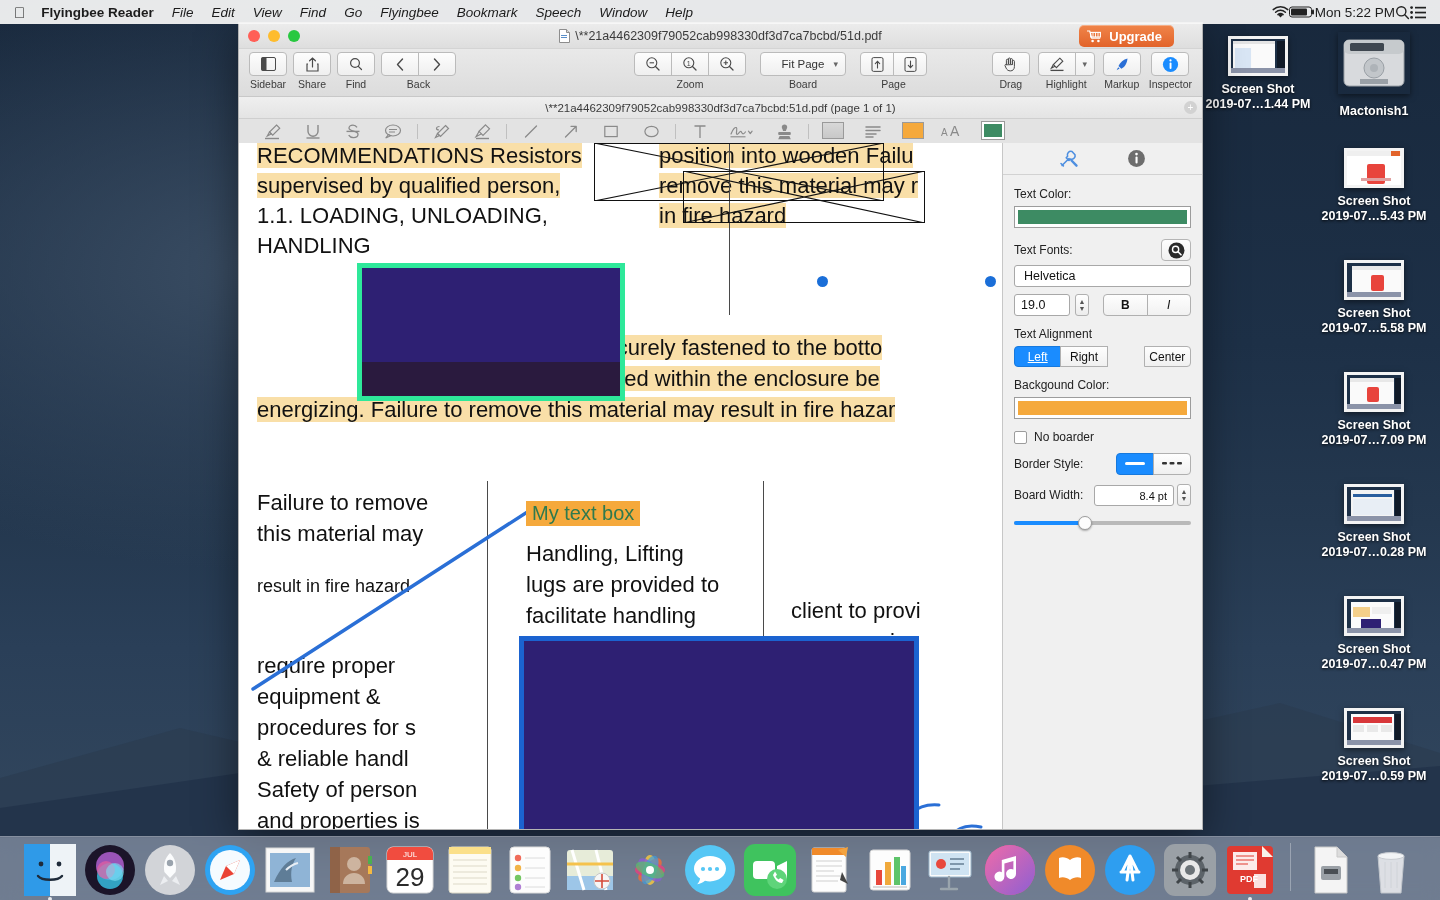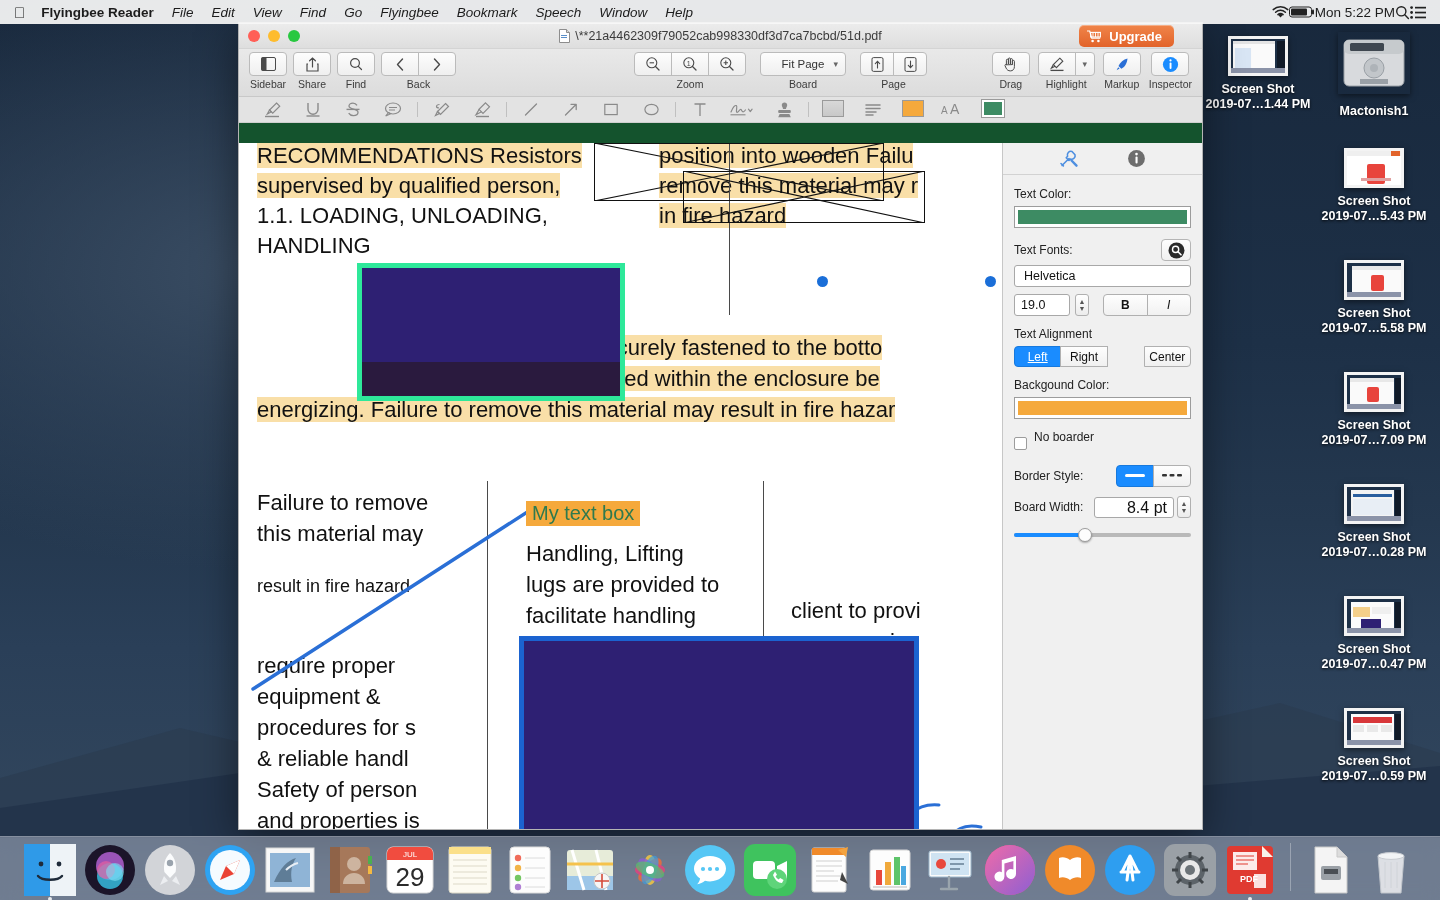--- a/index.html
+++ b/index.html
@@ -149,21 +149,21 @@
   .checkrow { display: flex; align-items: center; gap: 7px; margin-bottom: 9px; }
   .cbox { width: 13px; height: 13px; border: 1px solid #9c9c9c; border-radius: 2px; background: #fff; }
   .row2 { display: flex; align-items: center; margin-bottom: 9px; }
   .row2 .ilabel { margin-bottom: 0; flex: 0 0 auto; }
   .bstyle { display: flex; margin-left: auto; }
   .bs { width: 38px; height: 22px; border: 1px solid #b0b0b0; background: linear-gradient(#fefefe,#f0f0f0);
         display: flex; align-items: center; justify-content: center; font-size: 12px; color: #333; }
   .bs:first-child { border-radius: 4px 0 0 4px; } .bs:last-child { border-radius: 0 4px 4px 0; margin-left: -1px; }
   .bs.on { background: #1a8cff; border-color: #1779dd; color: #fff; }
   .widthfield { width: 80px; height: 21px; background:#fff; border:1px solid #a8a8a8; border-radius:3px;
-                font-size: 16px; color:#111; text-align: right; padding-right: 6px; line-height: 20px; margin-left: auto; }
+                font-size: 11px; color:#111; text-align: right; padding-right: 6px; line-height: 20px; margin-left: auto; }
   .slider { position: relative; height: 16px; margin-top: 5px; }
   .strack { position: absolute; left: 0; right: 0; top: 6px; height: 4px; border-radius: 2px; background: #b9b9b9; }
   .sfill { position: absolute; left: 0; top: 6px; height: 4px; border-radius: 2px; background: #1a8cff; width: 40%; }
   .sknob { position: absolute; top: 1px; left: calc(40% - 7px); width: 14px; height: 14px; border-radius: 50%;
            background: #fdfdfd; border: 1px solid #9d9d9d; box-shadow: 0 1px 2px rgba(0,0,0,.3); }
 
   
   .annobox { position: absolute; }
   .purple1 { left: 118px; top: 120px; width: 268px; height: 138px; background: #2E2073; border: 5px solid #2EE89A; }
   .purple1 .band { position: absolute; left: 0; right: 0; bottom: 0; height: 34px; background: #2A1A3E; }
@@ -528,20 +528,24 @@
           <circle cx="8.5" cy="8.5" r="7.6" fill="#1a8cff"></circle>
           <circle cx="8.5" cy="4.4" r="1.1" fill="#fff"></circle>
           <rect x="7.6" y="6.6" width="1.9" height="6.4" rx=".9" fill="#fff"></rect>
             </svg>
       </div>
         </div>
       <span class="tlabel">Inspector</span>
     </div>
   </div>
 
+  <div class="pagebar">
+    <span>\**21a4462309f79052cab998330df3d7ca7bcbd:51d.pdf (page 1 of 1)</span>
+    <span class="plus">+</span>
+  </div>
 
   <div class="annbar">
     <div class="ai">
       <svg width="20" height="17" viewBox="0 0 20 17">
           <path d="M13.5 2l3.2 3.2-7 7-3.2-3.2z" fill="none" stroke="#8a8a8a" stroke-width="1.2"></path>
       <path d="M6.5 9l-2.2 4 4-2.2z" fill="none" stroke="#8a8a8a" stroke-width="1.2"></path>
           <path d="M2 15.5h14" stroke="#8a8a8a" stroke-width="1.4"></path>
         </svg>
     </div>
     <div class="ai">
@@ -766,21 +770,21 @@
         <div class="seg">Center</div>
       </div>
 
       <div class="ilabel">Backgound Color:</div>
       <div class="colorwell">
         <i id="bg-color-chip" style="background: rgb(245, 169, 60);"></i>
       </div>
 
       <div class="checkrow">
         <span class="cbox"></span>
-        <span class="ilabel" style="margin-bottom:12px">No boarder</span>
+        <span class="ilabel" style="margin-bottom:0">No boarder</span>
       </div>
 
       <div class="row2">
         <span class="ilabel">Border Style:</span>
         <div class="bstyle">
           <div class="bs on">
             <svg width="20" height="4">
                 <rect width="20" height="3" rx="1.5" fill="#fff"></rect>
               </svg>
           </div>

